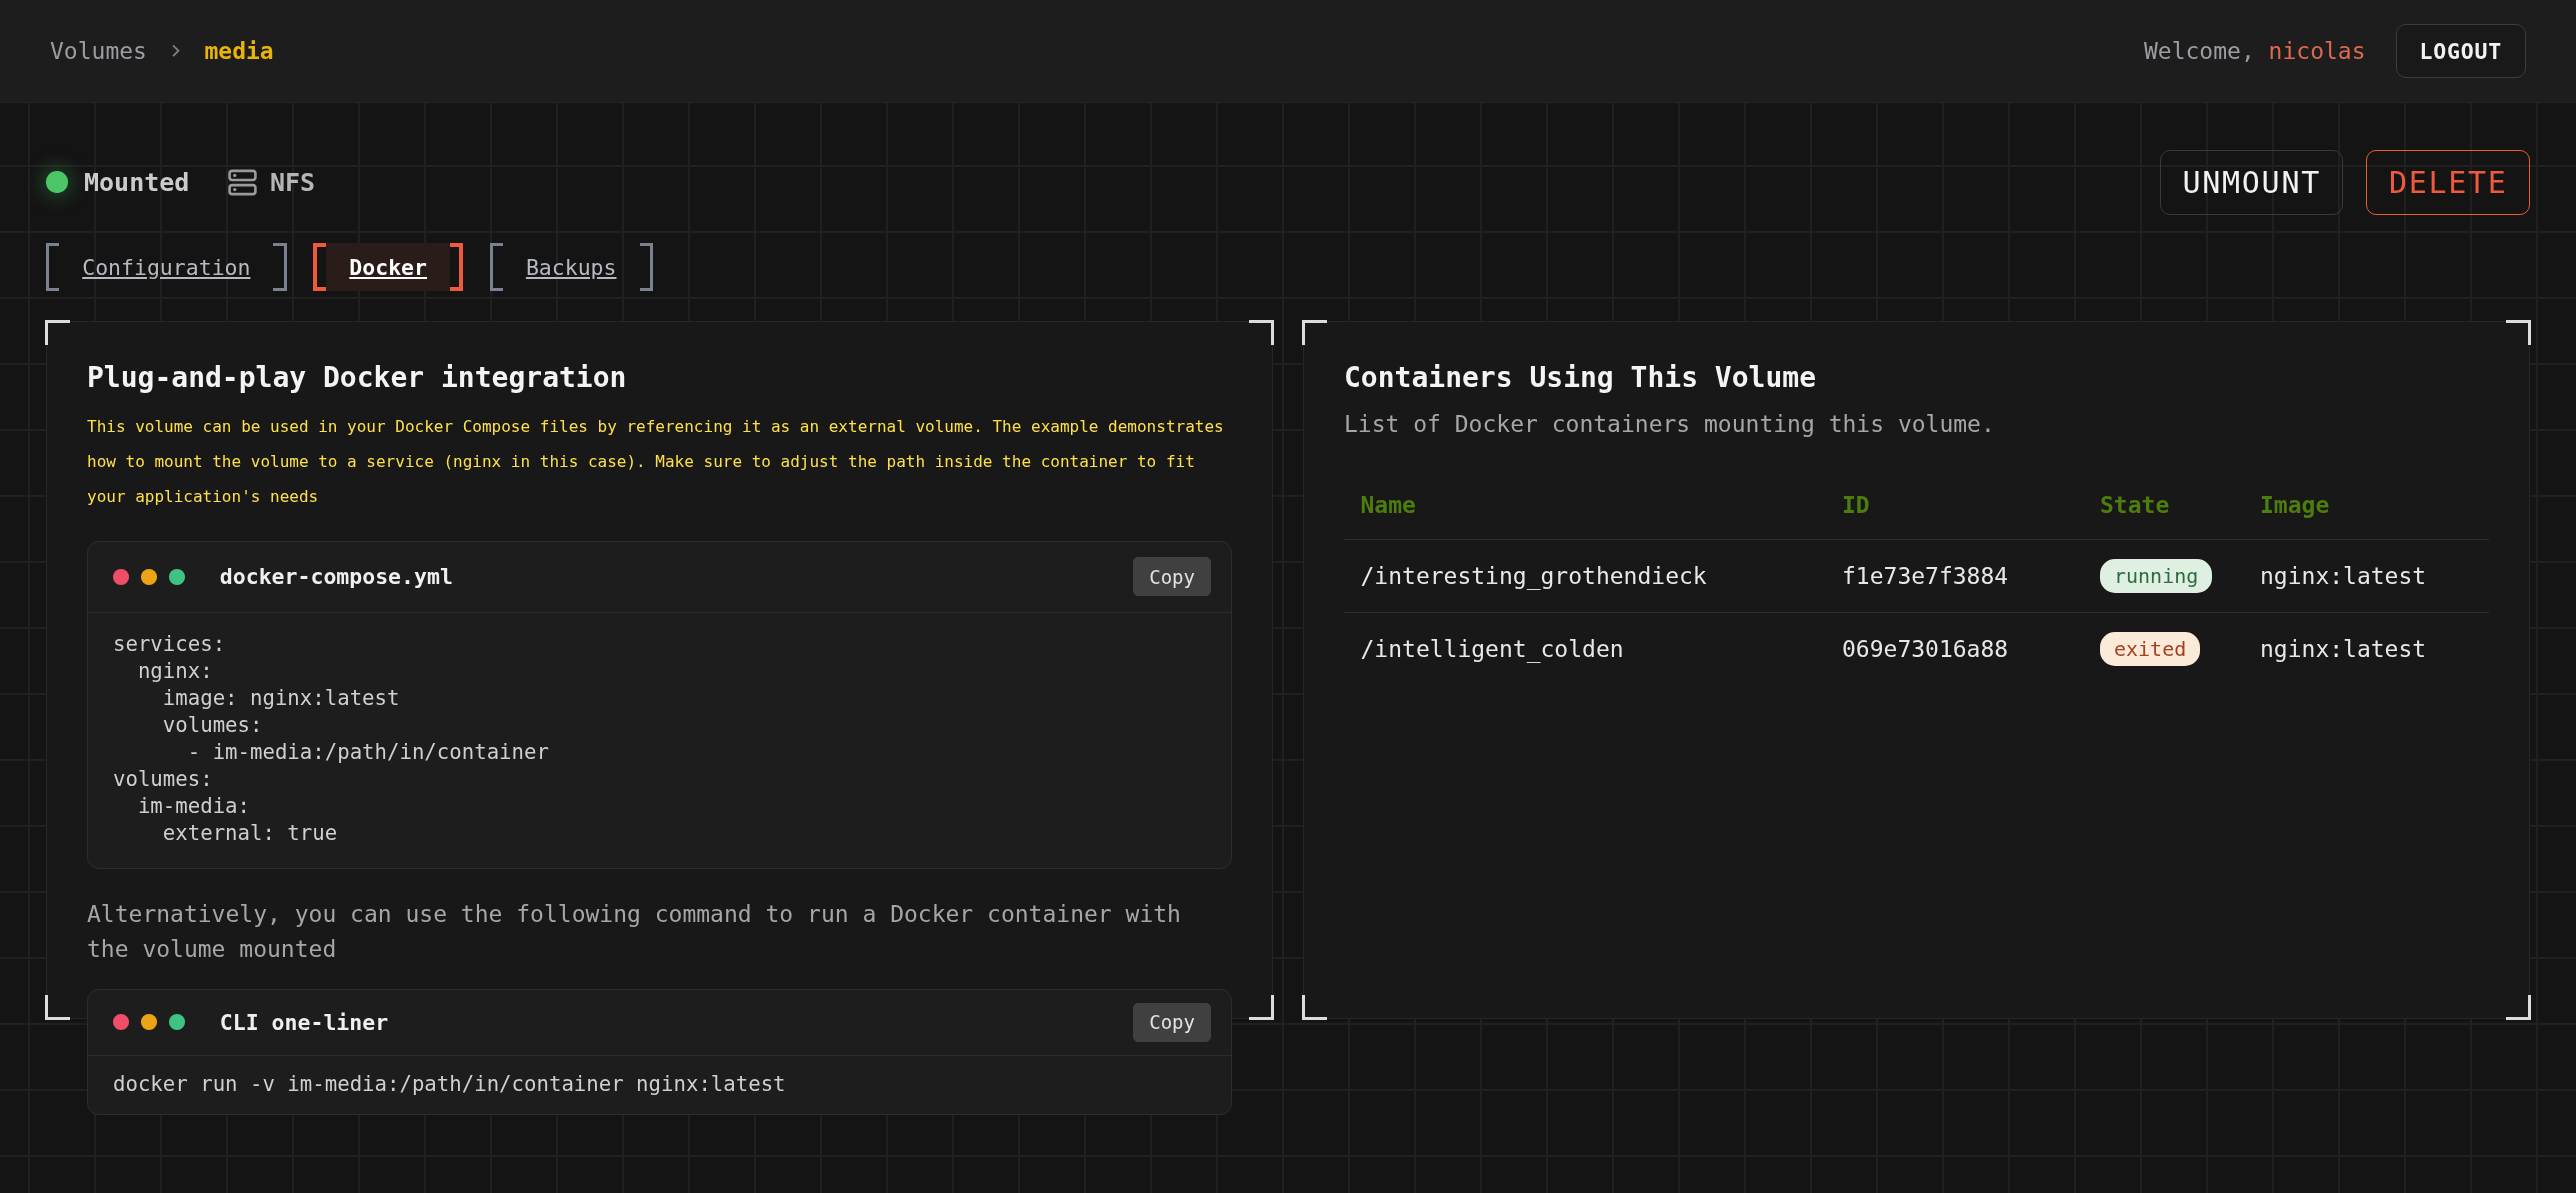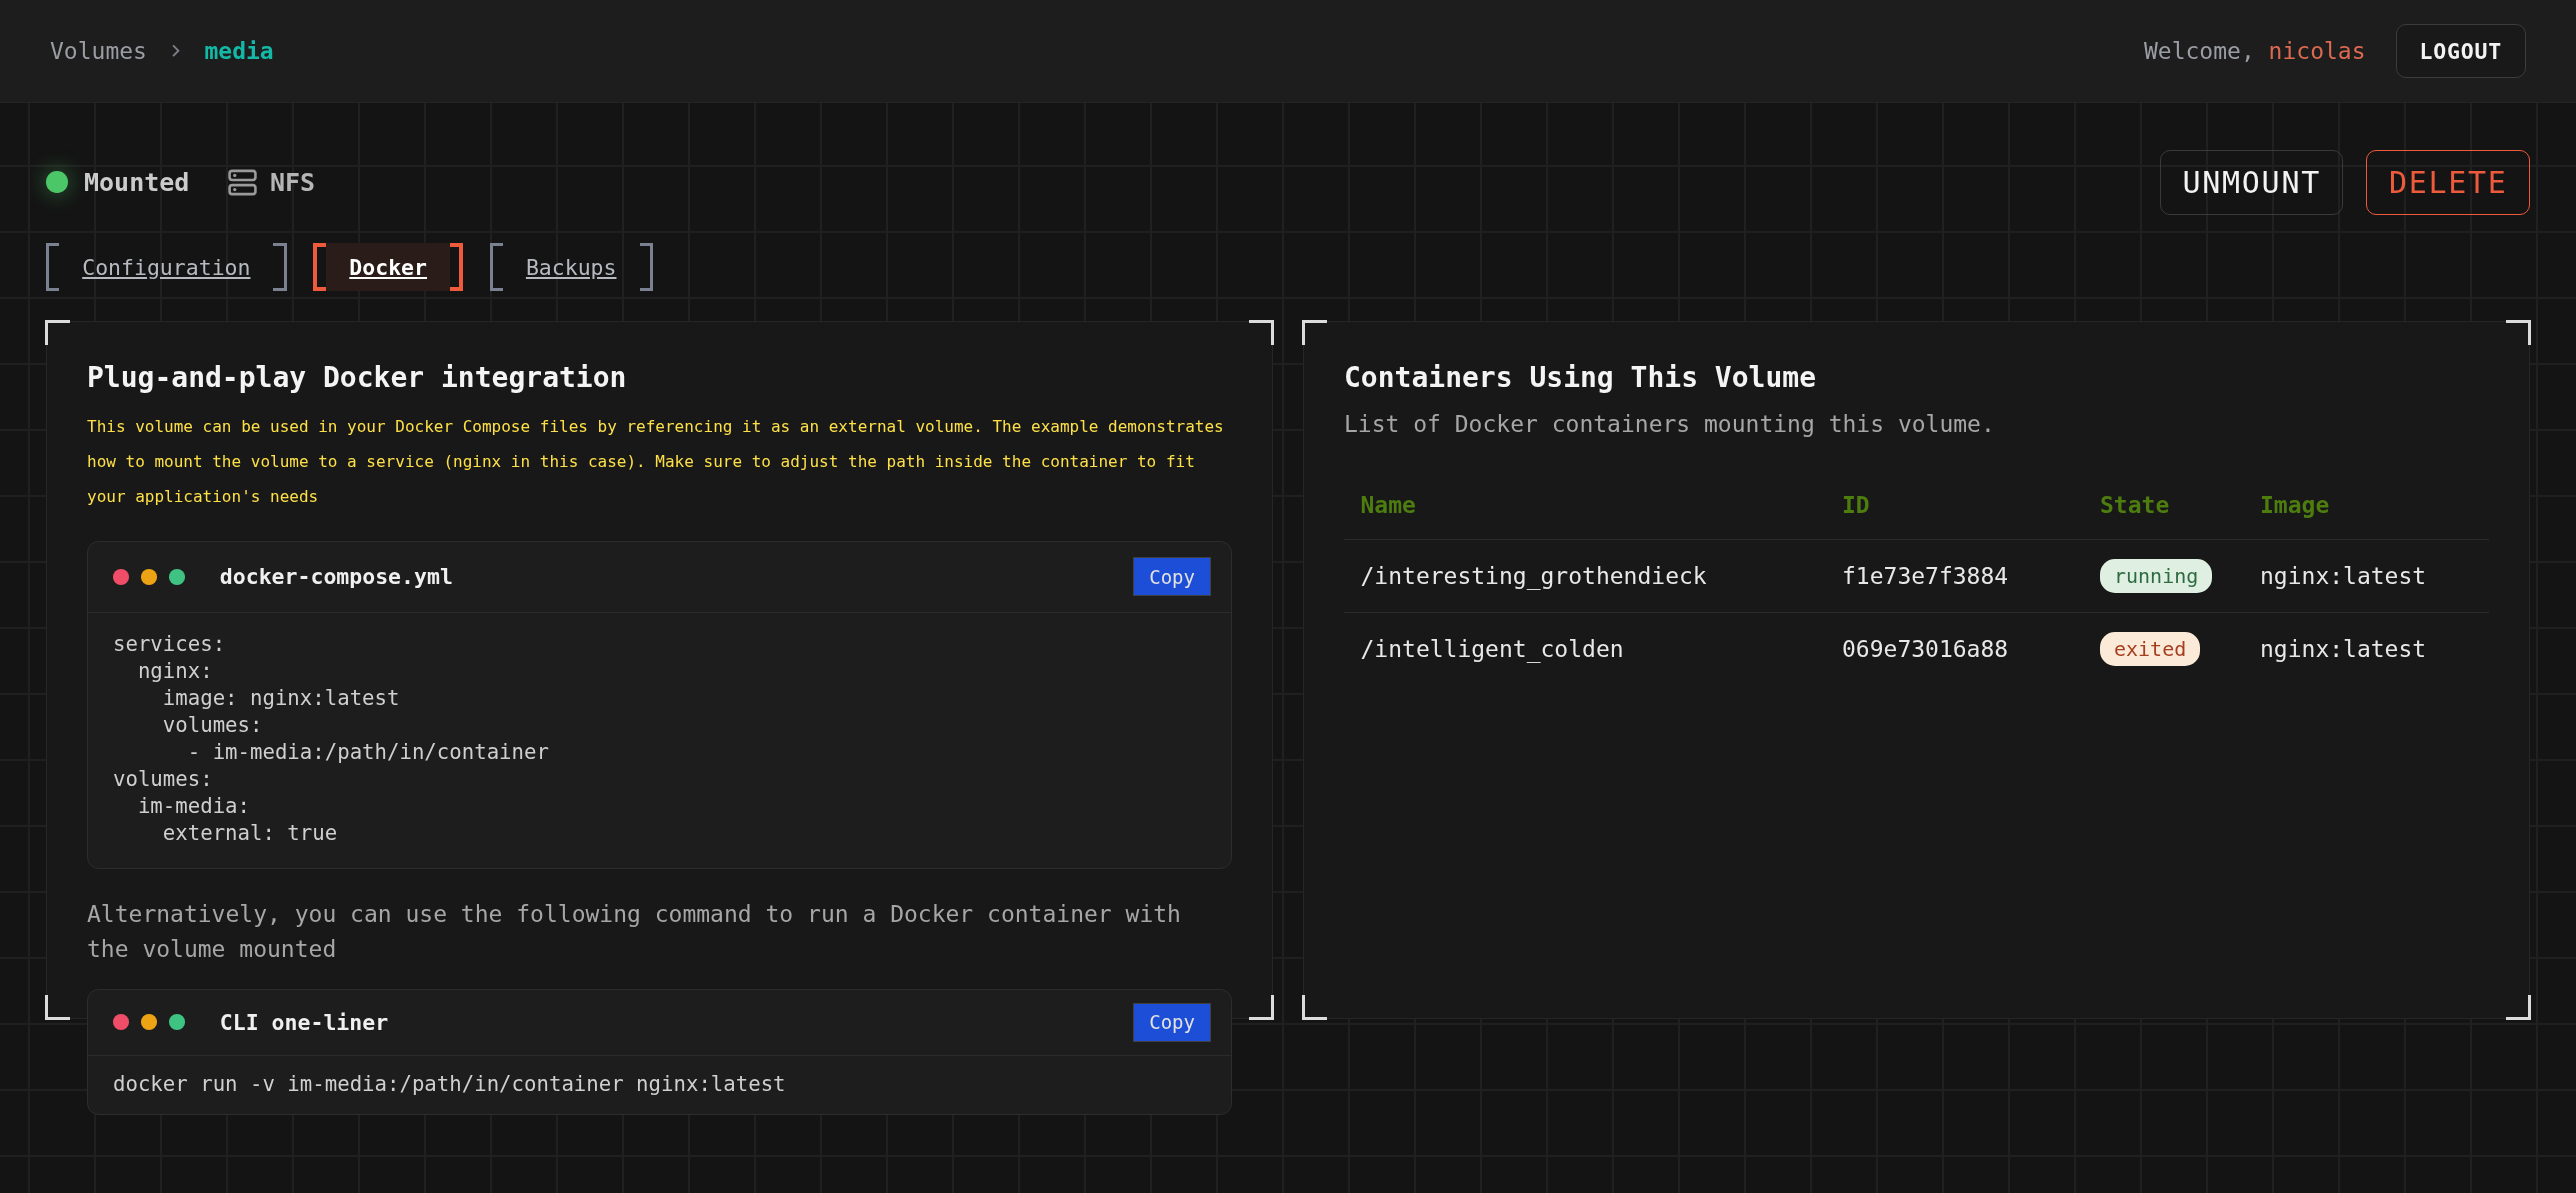--- a/index.html
+++ b/index.html
@@ -15,21 +15,21 @@
   .top-bar {
     height: 103px;
     background: #1d1d1e;
     border-bottom: 1.7px solid #242424;
     display: flex; align-items: center; justify-content: space-between;
     padding: 0 50px;
   }
   .breadcrumb { display: flex; align-items: center; gap: 18px; font-size: 23px; }
   .crumb-parent { color: #9a9da2; cursor: pointer; }
   .crumb-chevron { width: 21.5px; height: 21.5px; stroke: #7e8187; }
-  .crumb-current { color: #14b8a6; font-weight: bold; }
+  .crumb-current { color: #eab308; font-weight: bold; }
   .header-right { display: flex; align-items: center; gap: 30px; }
   .welcome { font-size: 23px; color: #9a9da2; }
   .username { color: var(--username, #dd6a50); }
   .logout-btn {
     font-family: inherit; font-size: 21.5px; font-weight: bold; letter-spacing: 0.8px;
     color: #f2f2f2; background: #191919;
     border: 1.7px solid #3c3c3c; border-radius: 10px;
     padding: 13.2px 23px; cursor: pointer;
   }
 
@@ -112,21 +112,21 @@
   }
   .dots { display: flex; align-items: center; gap: 12.4px; }
   .dot { width: 15.7px; height: 15.7px; border-radius: 50%; }
   .dot.red   { background: var(--dot-red, #ef4d68); }
   .dot.amber { background: var(--dot-amber, #eda414); }
   .dot.green { background: var(--dot-green, #3fc383); }
   .code-title { margin-left: 35px; font-size: 21.5px; font-weight: bold; color: #f0f0f0; }
   .copy-btn {
     margin-left: auto;
     font-family: inherit; font-size: 19px; color: #e2e2e2;
-    background: #1d4ed8; border: 1.7px solid #404040; border-radius: 0;
+    background: #404040; border: 1.7px solid #404040; border-radius: 5px;
     padding: 7.4px 15px; cursor: pointer;
   }
   .code-body {
     padding: 18px 25px 21.5px;
     font-family: inherit; font-size: 20.7px; line-height: 27px;
     color: #cfcfcf; white-space: pre;
   }
   .cli-intro { margin-top: 28px; font-size: 23px; line-height: 35px; color: #a6a6a6; }
   .code-block.cli { margin-top: 21.5px; }
   .code-block.cli .code-header { height: 66px; }

